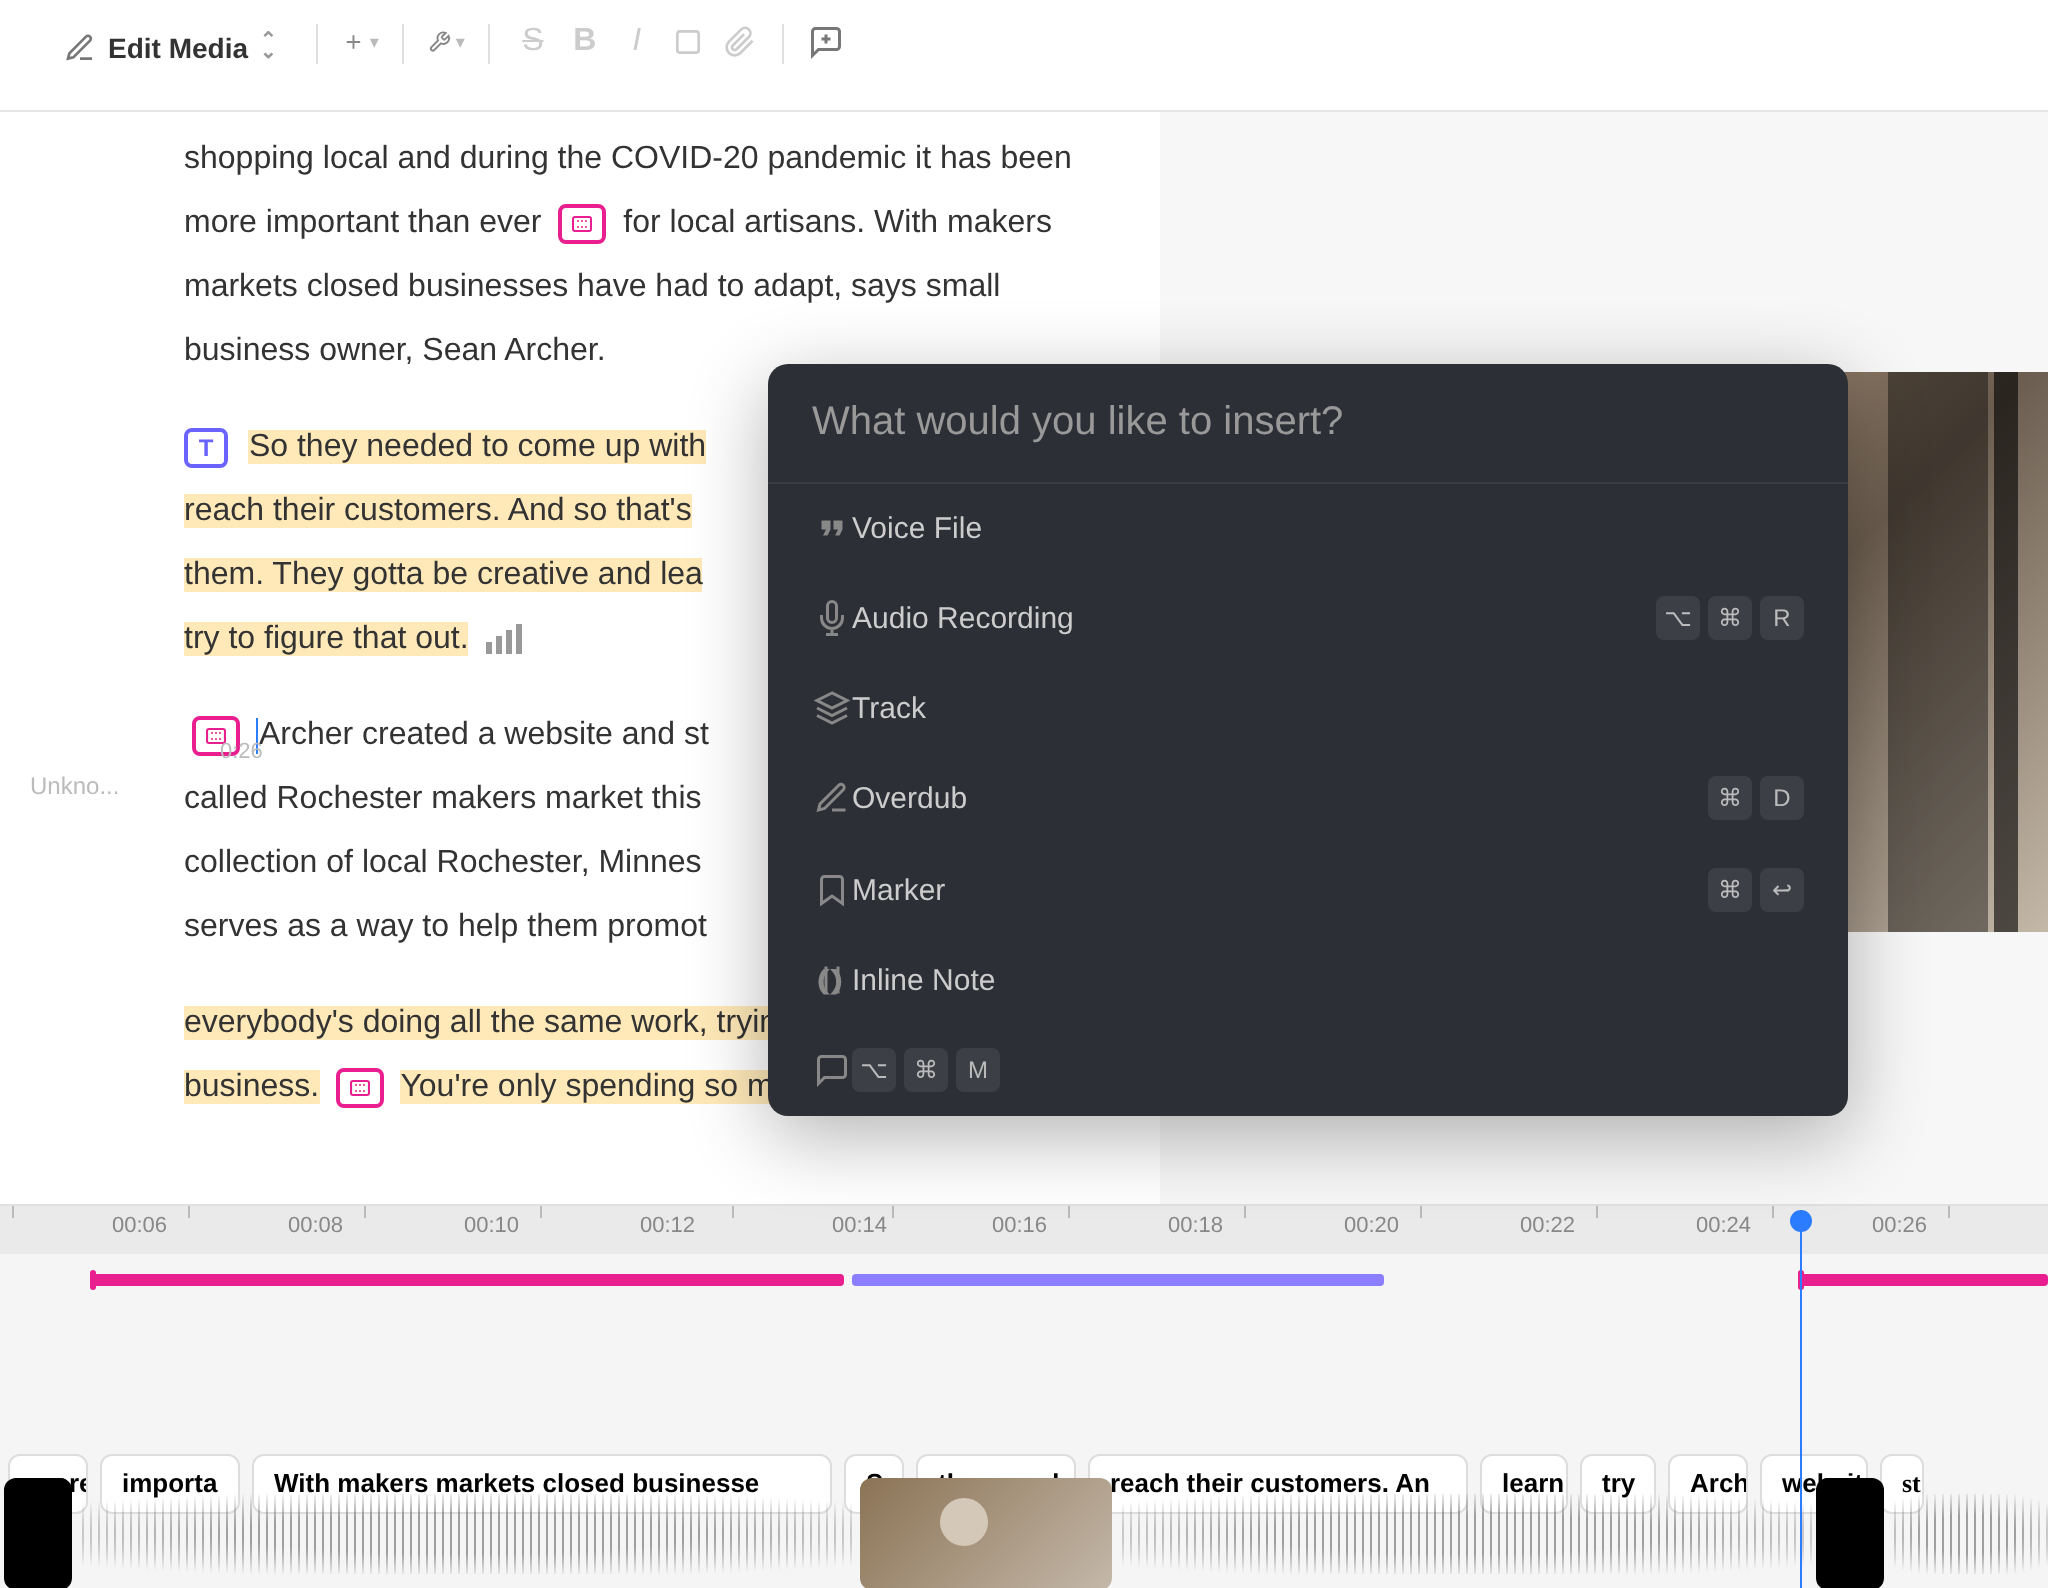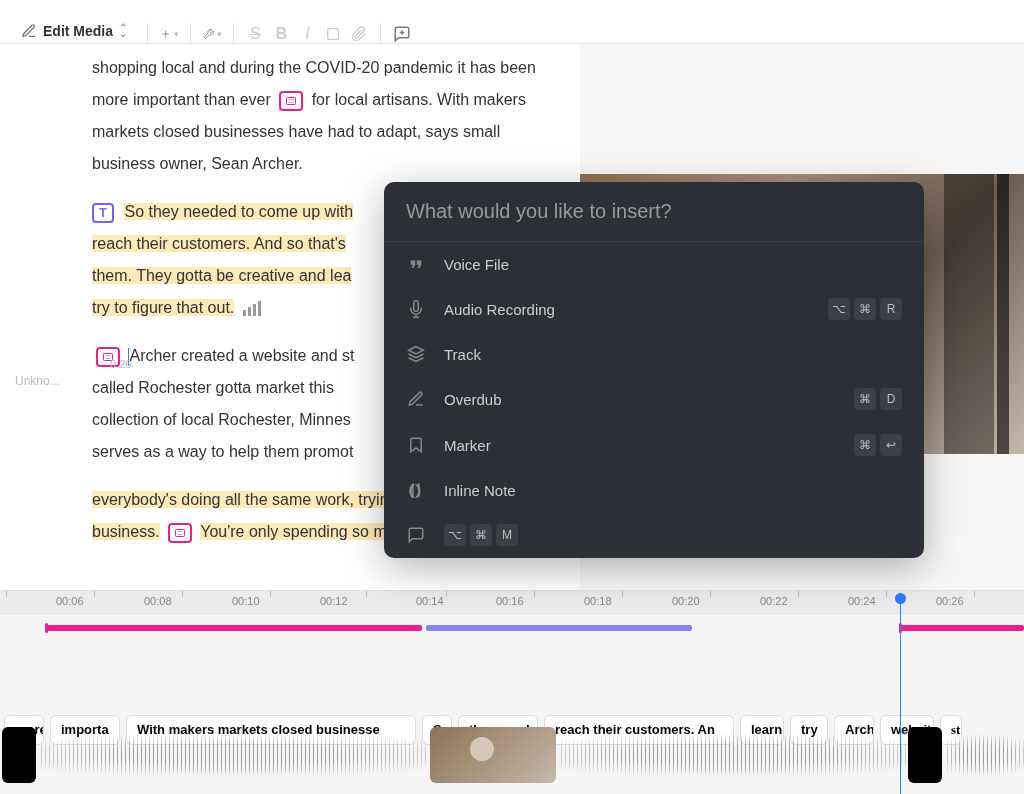--- a/index.html
+++ b/index.html
@@ -1,18 +1,18 @@
 <!DOCTYPE html>
 <html><head>
 <meta charset="utf-8">
 <style>
 * { box-sizing: border-box; margin: 0; padding: 0; }
 body { font-family: -apple-system, BlinkMacSystemFont, "Segoe UI", sans-serif; background: #fff; overflow: hidden; width: 1024px; height: 794px; position: relative; }
 
-.toolbar { height: 44px; border-bottom: 1px solid #e5e5e5; display: flex; align-items: flex-end; padding: 0 13px; gap: 8px; }
+.toolbar { height: 44px; border-bottom: 1px solid #e5e5e5; display: flex; align-items: flex-start; padding: 0 24px; gap: 8px; margin-top: 12px; }
 .toolbar-btn { display: flex; align-items: center; gap: 6px; padding: 4px 8px; border: none; background: transparent; cursor: pointer; font-size: 14px; font-weight: 600; color: #333; border-radius: 4px; }
 .toolbar-sep { width: 1px; height: 20px; background: #e0e0e0; margin: 0 4px; }
 .toolbar-icon { width: 18px; height: 18px; display: flex; align-items: center; justify-content: center; color: #888; cursor: pointer; }
 .toolbar-icon.disabled { color: #ccc; }
 .chev-updown { font-size: 10px; color: #999; line-height: 6px; }
 
 .main { display: flex; height: 546px; }
 .script-col { width: 580px; padding: 8px 0 0 0; overflow: hidden; position: relative; }
 .script-body { padding: 0 16px 0 92px; font-size: 16px; line-height: 32px; color: #333; }
 .script-body p { margin-bottom: 16px; }
@@ -27,21 +27,21 @@
 .timestamp-inline { position: absolute; font-size: 11px; color: #bbb; }
 .speaker-label { position: absolute; left: 15px; font-size: 12px; color: #bbb; width: 50px; overflow: hidden; text-overflow: ellipsis; white-space: nowrap; }
 
 .video-col { flex: 1; background: #f7f7f7; position: relative; }
 .video-frame { position: absolute; top: 130px; left: 0; right: 0; height: 280px; background: linear-gradient(135deg, #8b7355 0%, #a89078 30%, #6b5d4f 60%, #c4b8a9 100%); }
 .video-frame::before { content: ""; position: absolute; right: 30px; top: 0; bottom: 0; width: 50px; background: rgba(0,0,0,0.4); }
 .video-frame::after { content: ""; position: absolute; right: 15px; top: 0; bottom: 0; width: 12px; background: rgba(0,0,0,0.6); }
 
 .insert-menu { position: absolute; top: 182px; left: 384px; width: 540px; background: #2c2f35; border-radius: 10px; box-shadow: 0 10px 40px rgba(0,0,0,0.3); z-index: 100; overflow: hidden; color: #ccc; }
 .insert-title { padding: 18px 22px; font-size: 20px; color: #999; border-bottom: 1px solid #3a3d44; }
-.insert-item { display: flex; align-items: center; padding: 12px 22px; cursor: pointer; gap: 18px; }
+.insert-item { display: flex; align-items: center; padding: 12px 22px; cursor: pointer; }
 .insert-icon { width: 20px; height: 20px; color: #888; display: flex; align-items: center; justify-content: center; flex-shrink: 0; }
 .insert-label { font-size: 15px; flex: 1; }
 .shortcut { display: flex; gap: 4px; }
 .key { background: #3c3f46; color: #bbb; width: 22px; height: 22px; border-radius: 4px; display: flex; align-items: center; justify-content: center; font-size: 12px; }
 
 .timeline { height: 204px; border-top: 1px solid #e0e0e0; }
 .ruler { height: 24px; background: #eaeaea; position: relative; font-size: 11px; color: #888; }
 .ruler-tick { position: absolute; top: 4px; padding-left: 44px; }
 .ruler-tick::before { content: ""; position: absolute; left: -6px; top: -4px; width: 1px; height: 6px; background: #bbb; }
 .playhead { position: absolute; top: 2px; bottom: -180px; width: 1px; background: #2b7cff; z-index: 5; }
@@ -147,21 +147,21 @@
               <rect x="3" y="5" width="18" height="14" rx="2" fill="none" stroke="#e91e8f" stroke-width="2"></rect>
               <circle cx="8" cy="9" r="1"></circle>
               <circle cx="12" cy="9" r="1"></circle>
               <circle cx="16" cy="9" r="1"></circle>
               <circle cx="8" cy="15" r="1"></circle>
               <circle cx="12" cy="15" r="1"></circle>
               <circle cx="16" cy="15" r="1"></circle>
             </svg>
           </span>
         <span class="cursor-mark"></span><span>Archer created a website and st</span><br>
-        <span>called Rochester gotta market this</span><br>
+        <span>called Rochester makers market this</span><br>
         <span>collection of local Rochester, Minnes</span><br>
         <span>serves as a way to help them promot</span>
       </p>
       <p>
         <span class="hl">everybody's doing all the same work, trying to run their small business.</span>
         <span class="media-chip">
             <svg width="14" height="12" viewBox="0 0 24 24">
               <rect x="3" y="5" width="18" height="14" rx="2" fill="none" stroke="#e91e8f" stroke-width="2"></rect>
               <circle cx="8" cy="9" r="1"></circle>
               <circle cx="12" cy="9" r="1"></circle>

